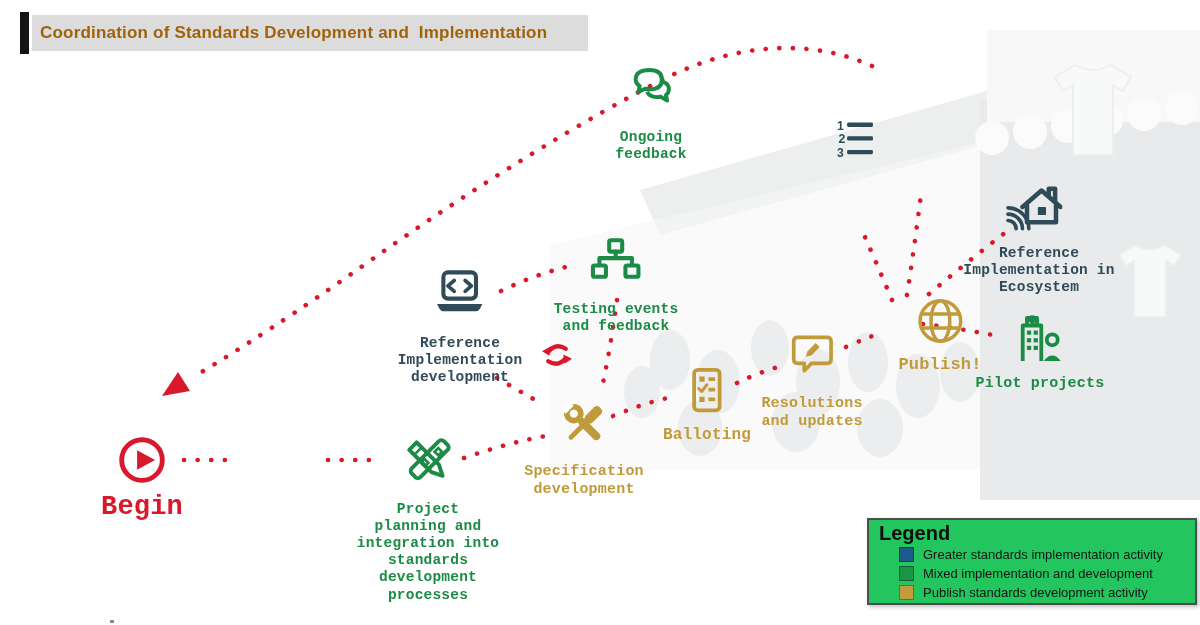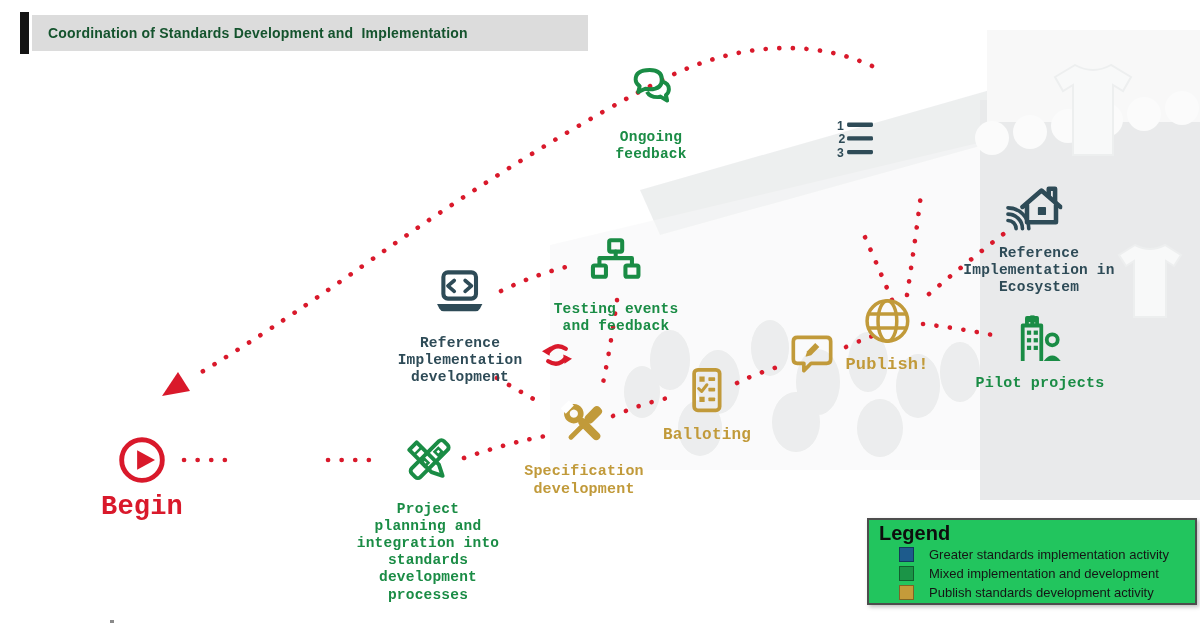--- a/index.html
+++ b/index.html
@@ -4,39 +4,39 @@
 <style>
   html,body{margin:0;padding:0;background:#ffffff;}
   #stage{position:relative;width:1200px;height:625px;overflow:hidden;background:#ffffff;
          font-family:"Liberation Sans",sans-serif;}
   svg{display:block;}
   
   .titlebar{position:absolute;left:20px;top:12px;display:flex;align-items:stretch;z-index:6;}
   .title-accent{width:9px;height:42px;background:#141414;}
   .title-strip{margin-left:3px;width:556px;height:36px;margin-top:3px;background:#dcdcdc;
                display:flex;align-items:center;}
-  .title-text{color:#14532d;font-weight:bold;font-size:14px;padding-left:16px;
+  .title-text{color:#a16207;font-weight:bold;font-size:17px;padding-left:8px;
               letter-spacing:.2px;white-space:pre;}
   
   .bgphoto{position:absolute;left:550px;top:30px;z-index:0;}
   .connectors{position:absolute;left:0;top:0;z-index:2;pointer-events:none;}
   
   .node{position:absolute;display:flex;flex-direction:column;align-items:center;
         transform:translateX(-50%);z-index:3;}
   .node .label{text-align:center;white-space:pre-line;line-height:1.18;letter-spacing:.2px;font-family:Liberation Mono, monospace;}
   .lbl-dark{color:#2e4b57;font-weight:600;font-size:14.5px;}
   .lbl-green{color:#1a8c45;font-weight:700;font-size:14.5px;}
   .lbl-gold{color:#c19a3a;font-weight:700;font-size:15px;}
   .lbl-red{color:#d9192b;font-weight:800;font-size:27px;letter-spacing:.5px;}
   
   .legend{position:absolute;left:867px;top:518px;width:330px;height:87px;z-index:6;
           background:#22c55e;border:2.5px solid #4d4d4d;box-sizing:border-box;
           box-shadow:2px 2px 4px rgba(0,0,0,.25);}
   .legend-title{font-size:20px;font-weight:800;color:#0d0d0d;margin:2px 0 2px 10px;}
-  .legend-row{display:flex;align-items:center;gap:15px;margin:0 0 4px 30px;}
+  .legend-row{display:flex;align-items:center;gap:9px;margin:0 0 4px 30px;}
   .swatch{width:13px;height:13px;display:inline-block;border:1px solid rgba(0,0,0,.35);}
   .legend-label{font-size:13px;color:#151515;font-weight:500;}
   .artifact-dot{position:absolute;left:110px;top:620px;width:4px;height:3px;background:#8a8a8a;z-index:6;}
 </style>
 </head>
 <body>
 
 <div id="stage">
 
   <svg class="bgphoto" width="650" height="500" viewBox="0 0 650 500" aria-hidden="true">
@@ -223,23 +223,25 @@
     <div class="label lbl-gold" style="margin-top:12px;font-size:16px">Balloting</div>
   </div>
 
   <div class="node" style="left:812px;top:330px">
     <span>
       <svg viewBox="0 0 64 64" width="52" height="52">
         <path d="M14 9 h36 q5 0 5 5 v22 q0 5 -5 5 H31 l-9 9 v-9 h-8 q-5 0 -5 -5 V14 q0 -5 5 -5 Z" fill="none" stroke="#c19a3a" stroke-width="4.5" stroke-linejoin="round"></path>
         <path d="M24 33 l2 -7 10 -10 5 5 -10 10 -7 2 Z" fill="#c19a3a"></path>
       </svg>
     </span>
-  </div>
-
-  <div class="node" style="left:887px;top:296px">
+    <div class="label lbl-gold" style="margin-top:13px">Resolutions
+and updates</div>
+  </div>
+
+  <div class="node" style="left:940px;top:296px">
     <span>
       <svg viewBox="0 0 64 64" width="50" height="50">
         <g fill="none" stroke="#c19a3a" stroke-width="4.5">
           <circle cx="32" cy="32" r="26"></circle>
           <ellipse cx="32" cy="32" rx="12" ry="26"></ellipse>
           <line x1="8" y1="23" x2="56" y2="23"></line>
           <line x1="8" y1="41" x2="56" y2="41"></line>
         </g>
       </svg>
     </span>

